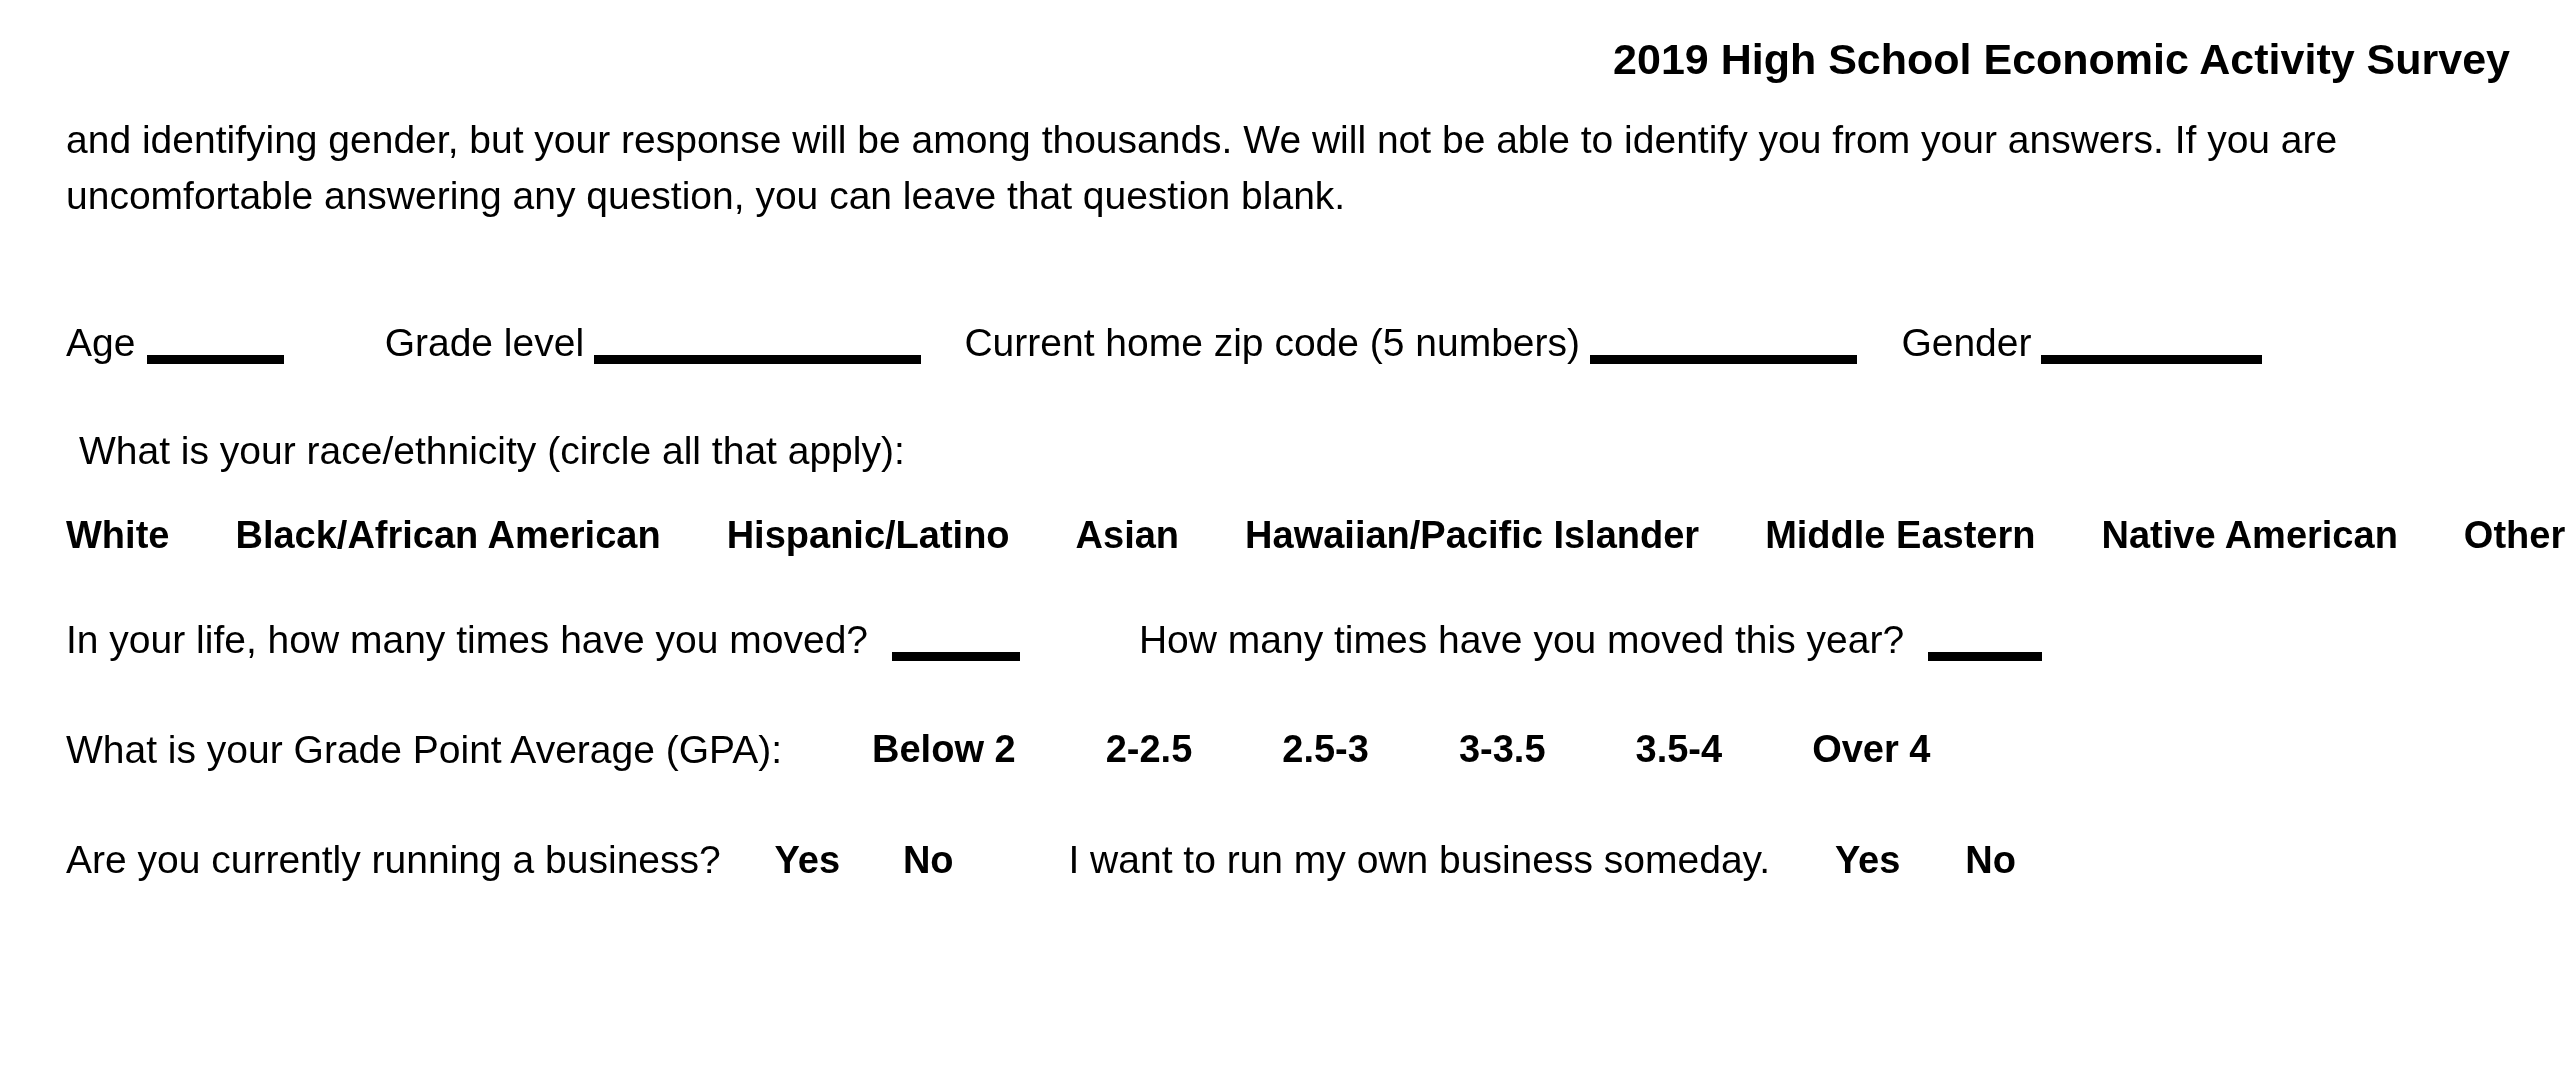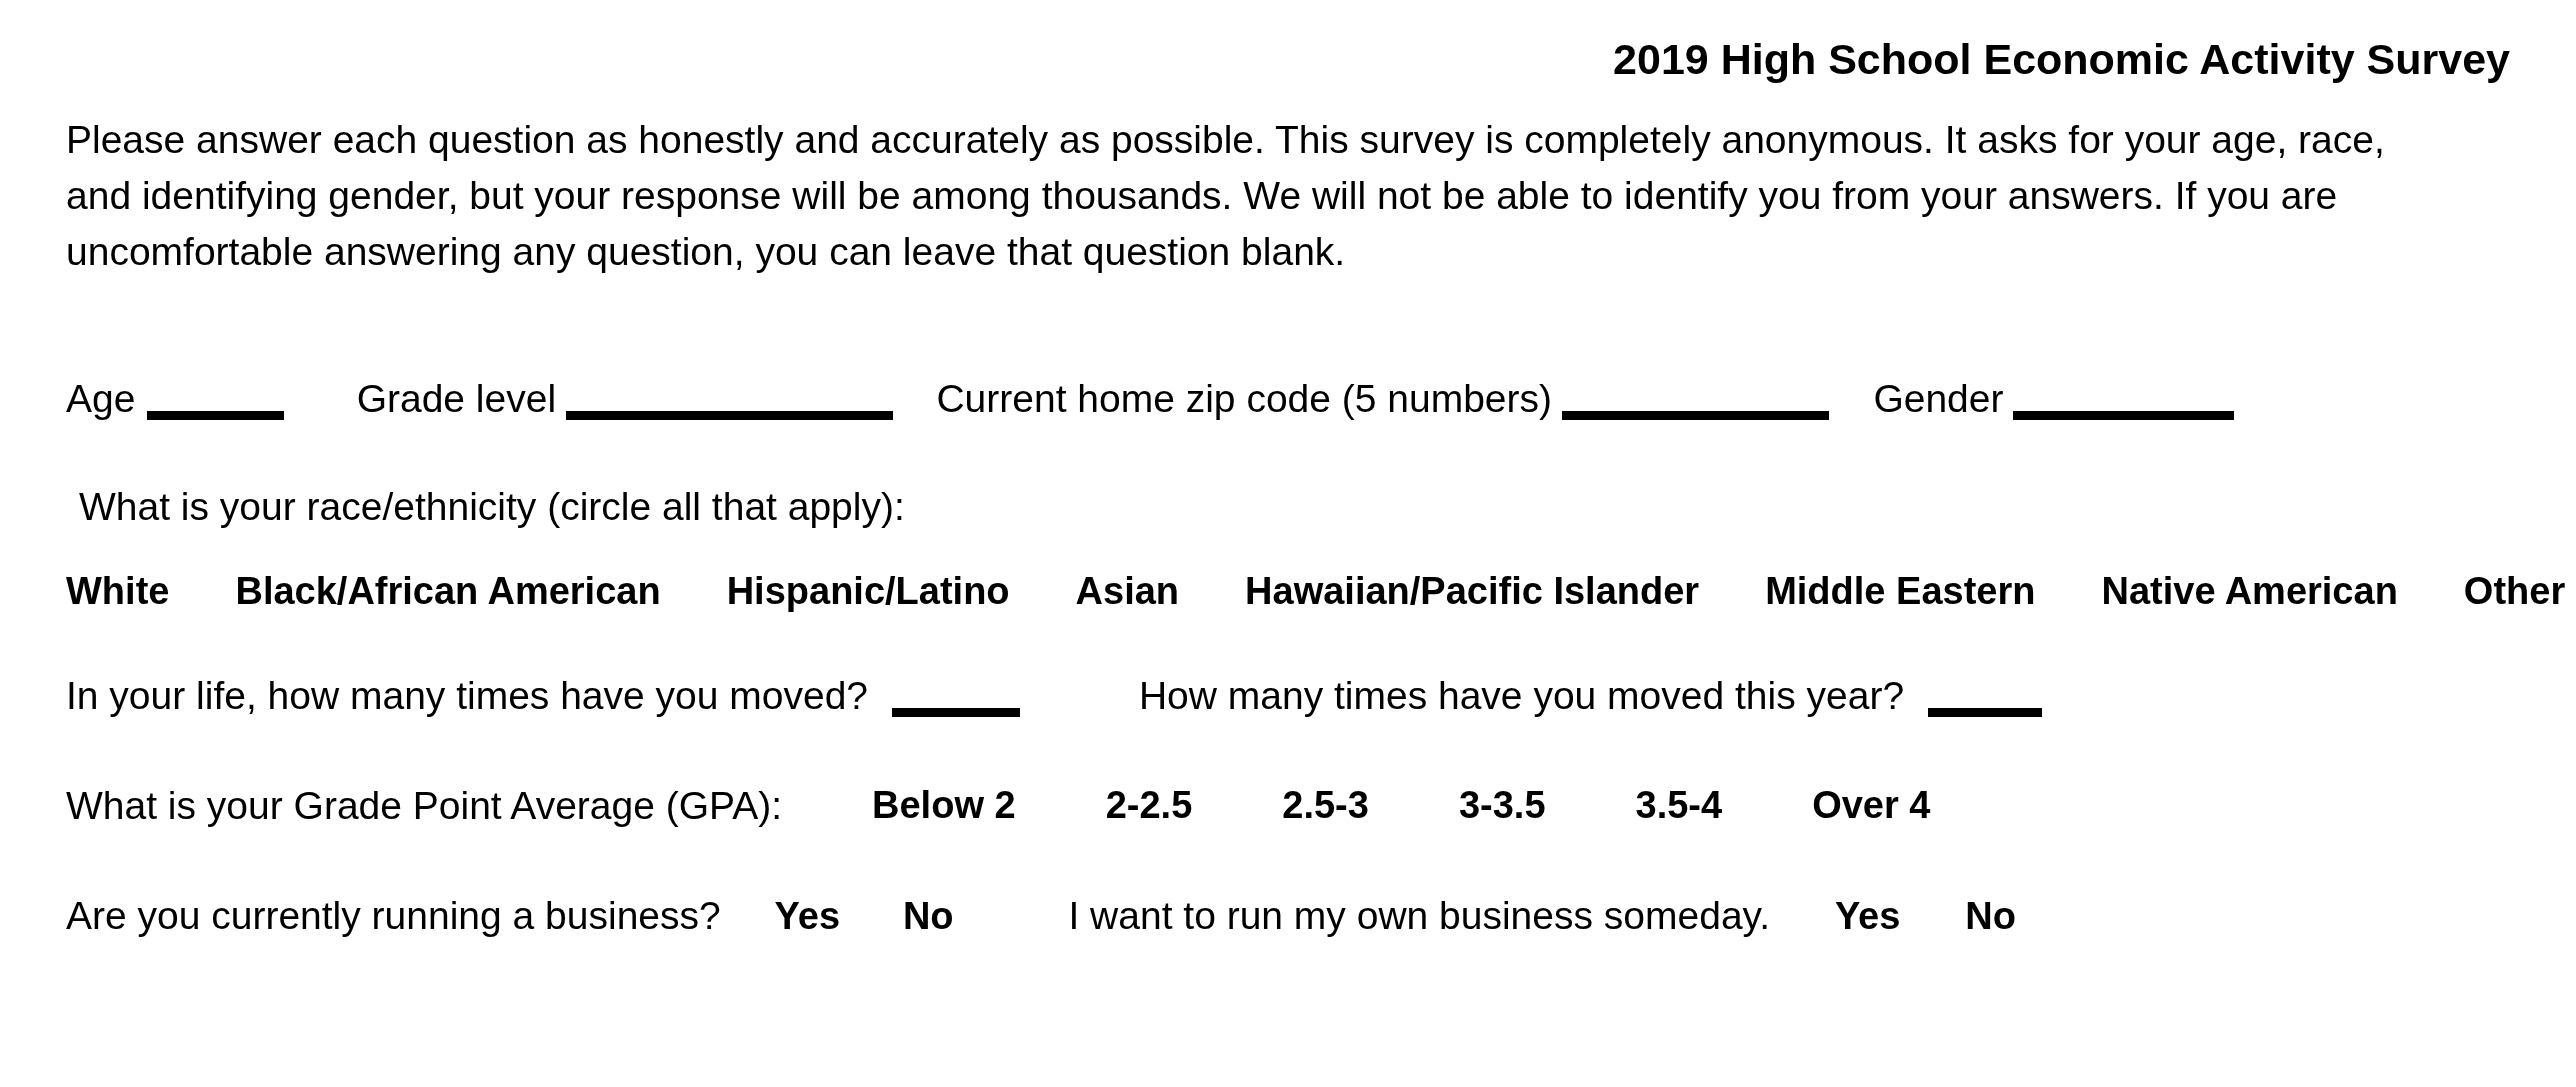--- a/index.html
+++ b/index.html
@@ -54,28 +54,27 @@
   }
 </style>
 </head>
 <body>
 
 <div class="page">
 
   <div class="title">2019 High School Economic Activity Survey</div>
 
   <div class="intro">
-    <div class="intro-line">Please answer each question as honestly and accurately as possible. This survey is completely anonymous. It asks for your age, race,</div>
     <div class="intro-line">and identifying gender, but your response will be among thousands. We will not be able to identify you from your answers. If you are</div>
     <div class="intro-line">uncomfortable answering any question, you can leave that question blank.</div>
   </div>
 
   <div class="row row-demographics">
     <span>Age</span><span class="blank" style="width:137px; margin-left:11.4px;"></span>
-    <span style="margin-left:62px;">Grade level</span><span class="blank" style="width:327px; margin-left:9.5px;"></span>
+    <span style="margin-left:90px;">Grade level</span><span class="blank" style="width:327px; margin-left:9.5px;"></span>
     <span style="margin-left:33px;">Current home zip code (5 numbers)</span><span class="blank" style="width:267px; margin-left:9.5px;"></span>
     <span style="margin-left:34px;">Gender</span><span class="blank" style="width:221px; margin-left:9.5px;"></span>
   </div>
 
   <div class="row row-race-q">What is your race/ethnicity (circle all that apply):</div>
 
   <div class="row row-race-options">
     <span class="opt">White</span>
     <span class="opt">Black/African American</span>
     <span class="opt">Hispanic/Latino</span>

